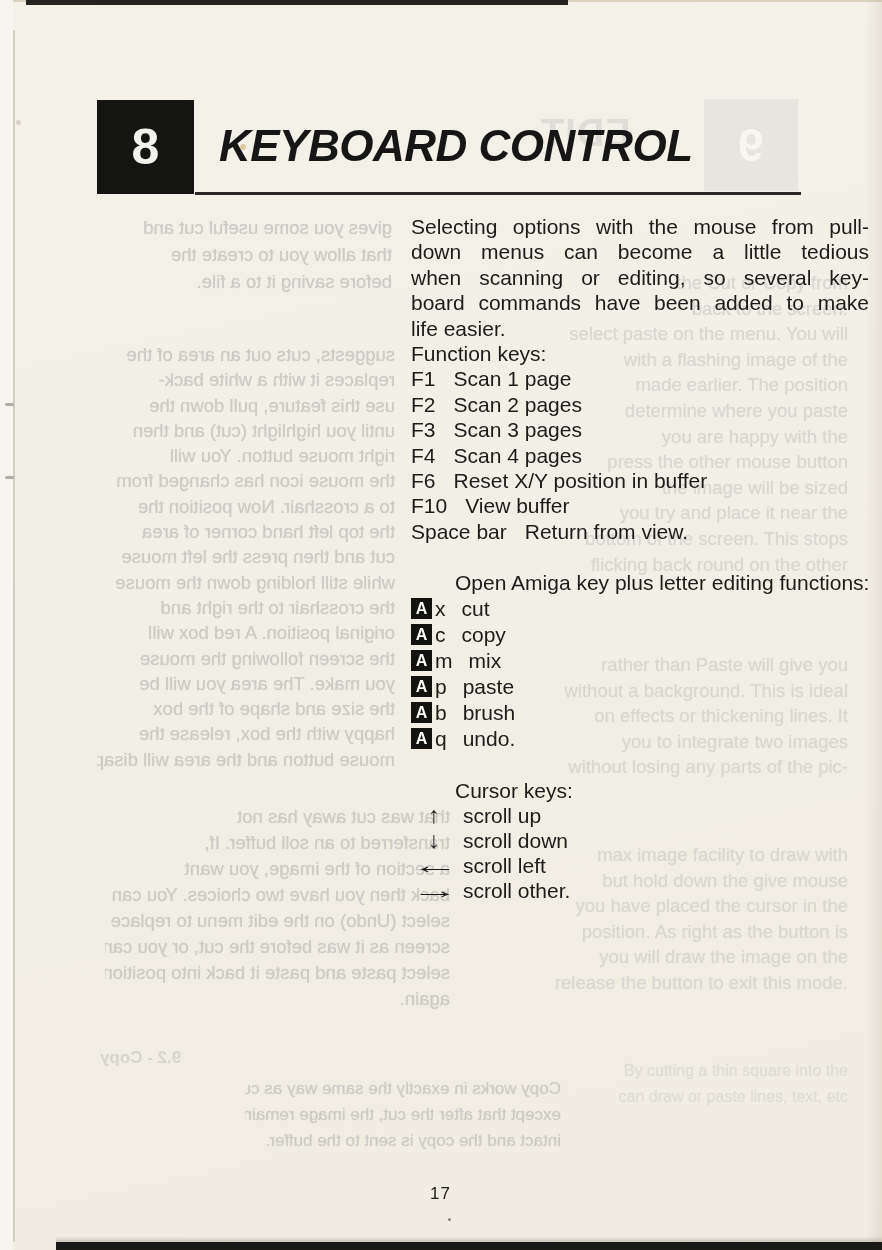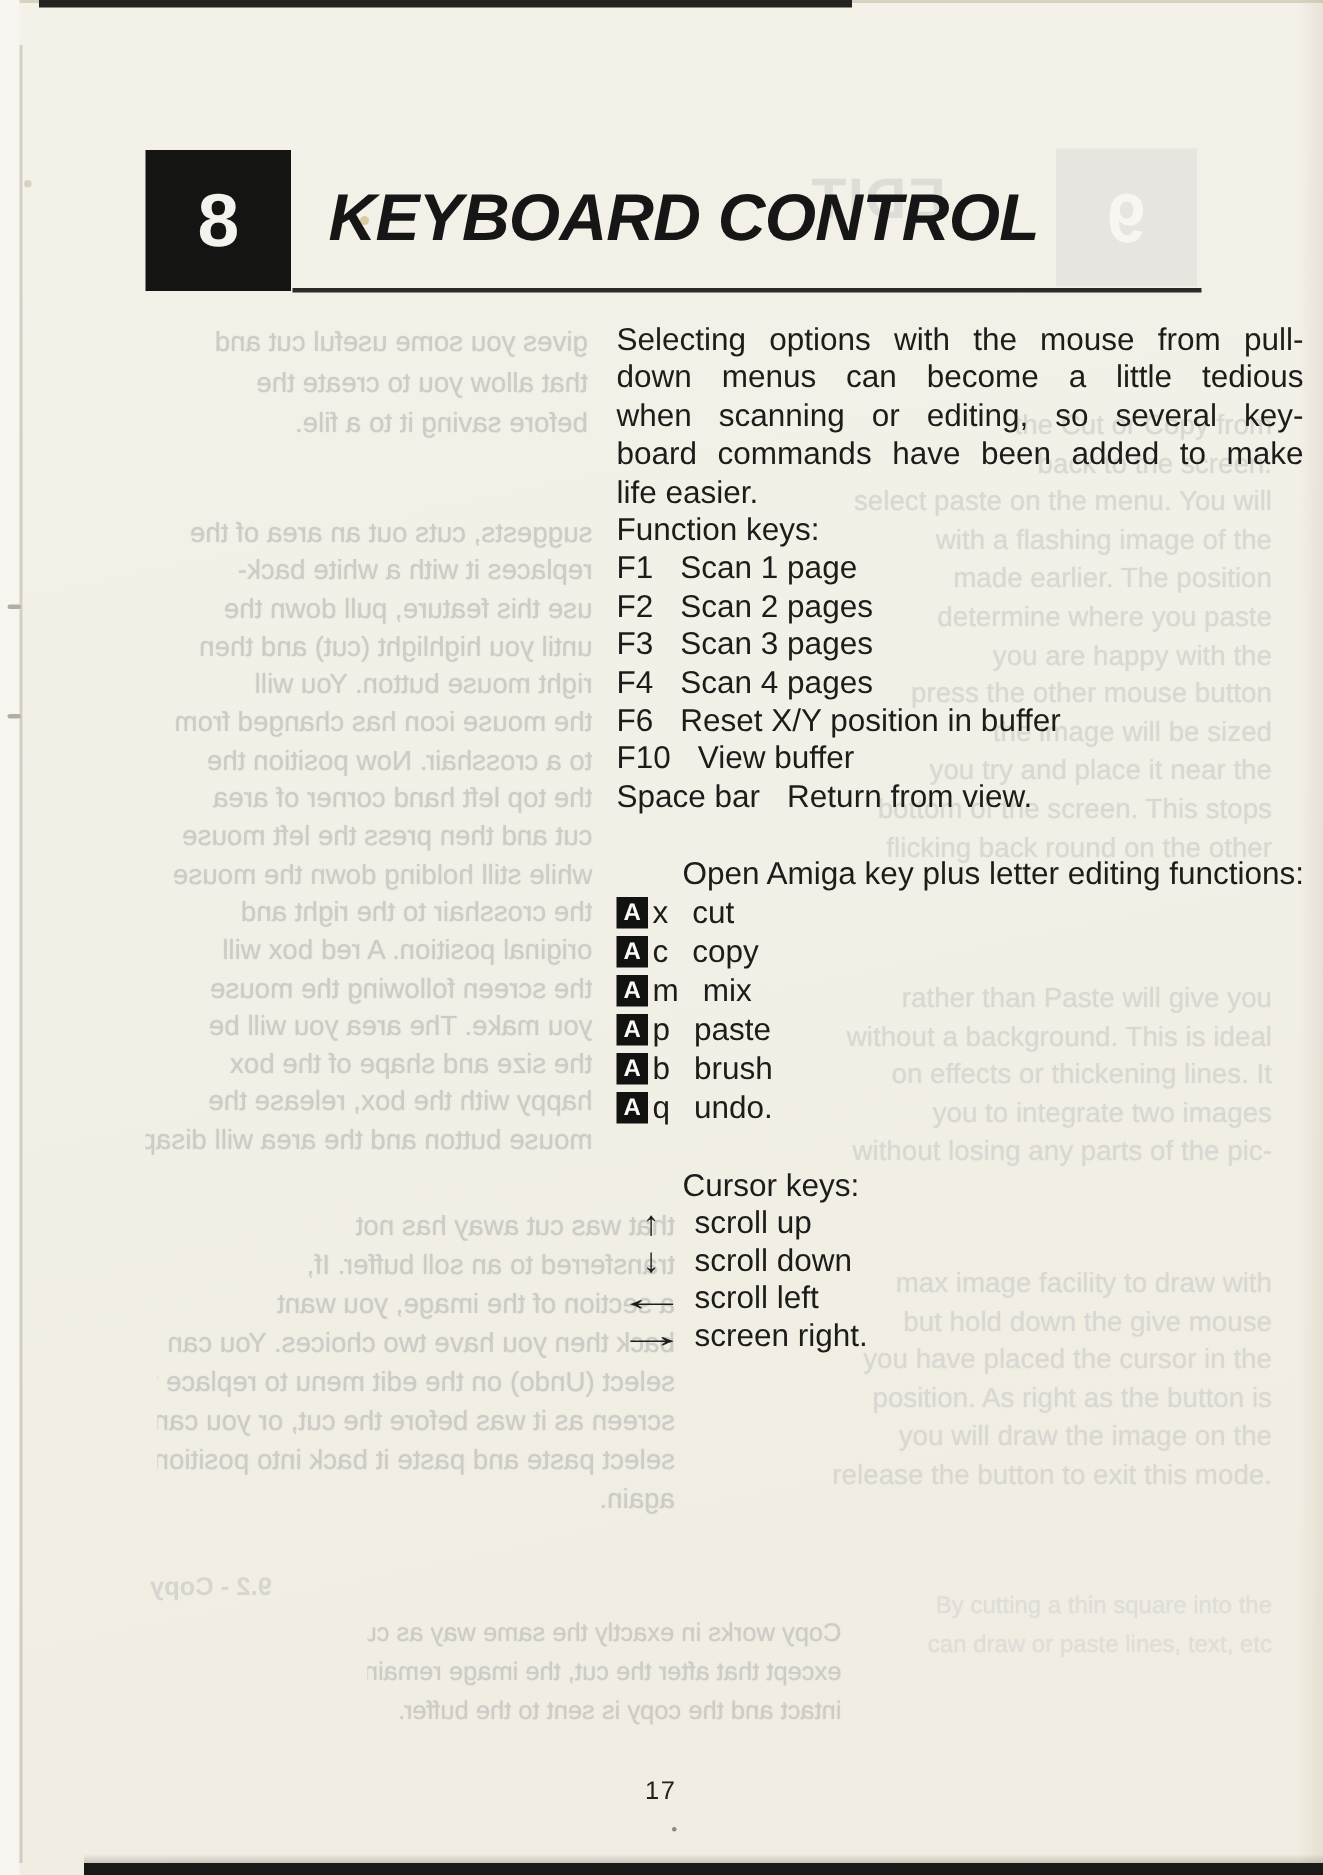--- a/index.html
+++ b/index.html
@@ -284,19 +284,19 @@
     <div class="cur-row">
       <span class="cur-arrow wide">
           <span class="glyph">←</span>
         </span>
       <span class="cur-action">scroll left</span>
     </div>
     <div class="cur-row">
       <span class="cur-arrow wide">
           <span class="glyph">→</span>
         </span>
-      <span class="cur-action">screen right.</span>
+      <span class="cur-action">scroll other.</span>
     </div>
   </main>
 
   <div class="page-number">17</div>
 
 </div>
 
 </body></html>

